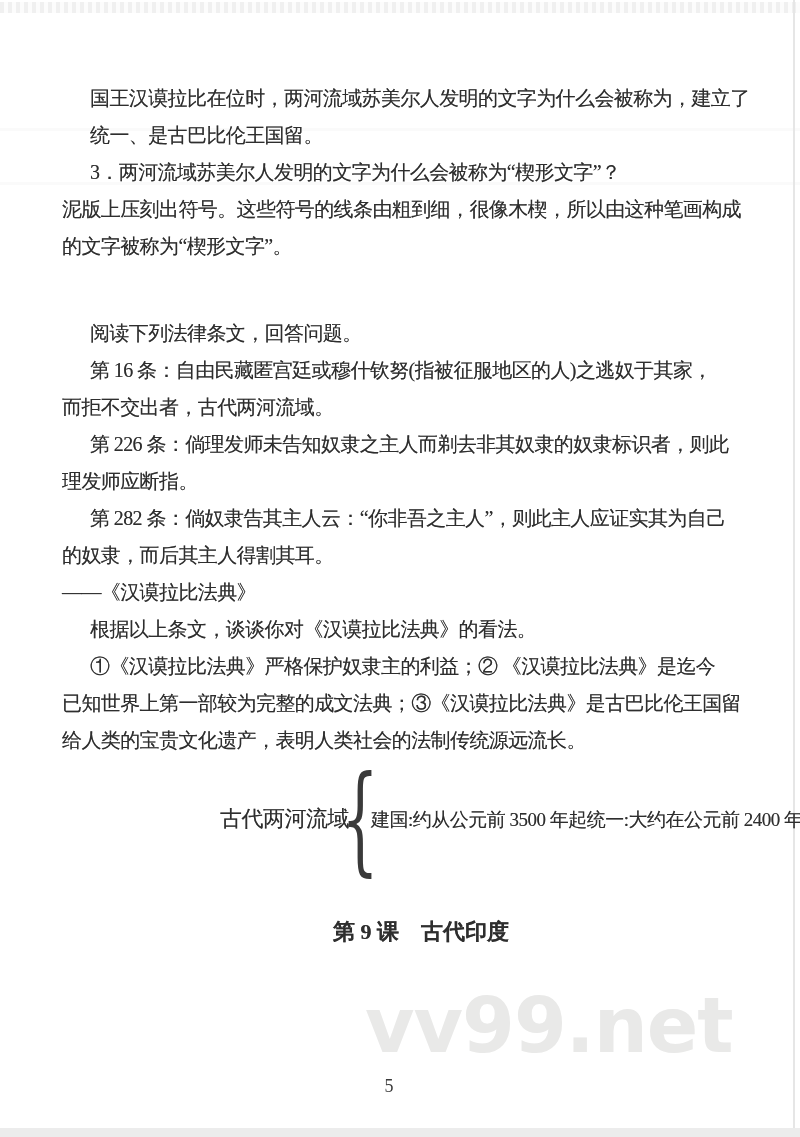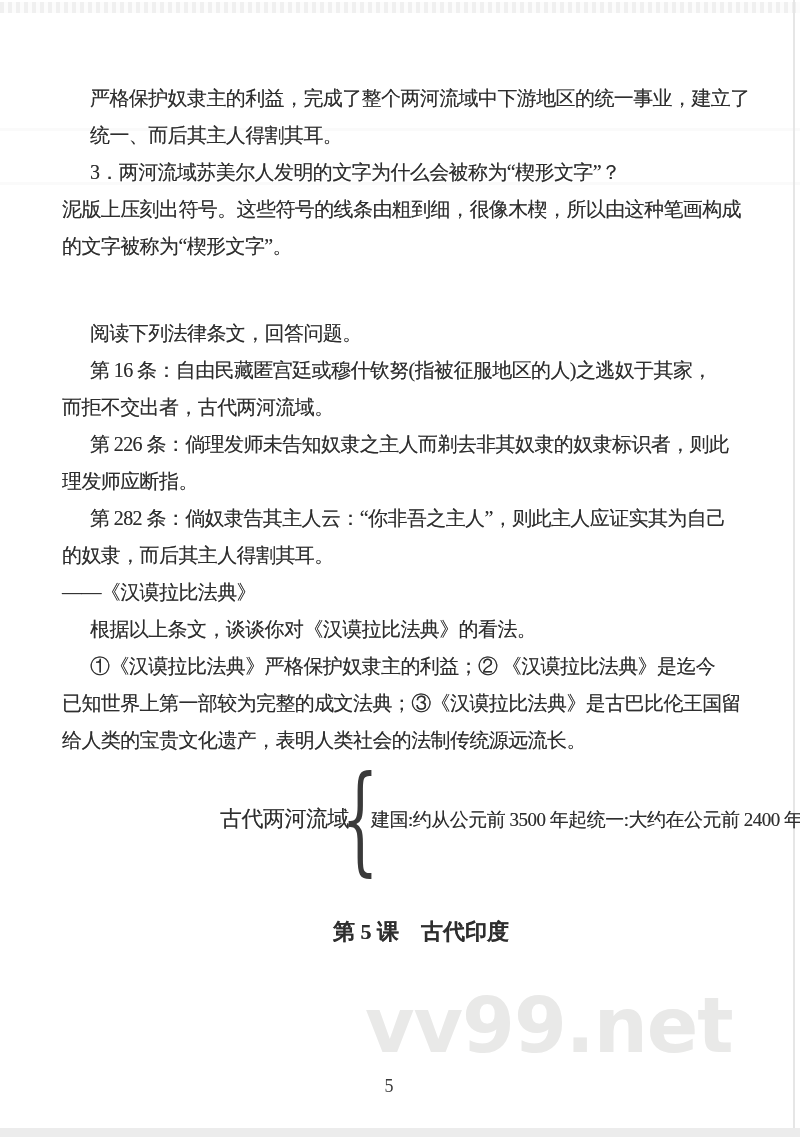--- a/index.html
+++ b/index.html
@@ -86,22 +86,22 @@
 
   <div class="top-edge"></div>
   <div class="scan-band" style="top:128px"></div>
   <div class="scan-band" style="top:182px"></div>
   <div class="right-edge"></div>
 
   <div class="watermark">vv99.net</div>
 
   <div class="content">
 
-    <div class="line indent">严格保护奴隶主的利益，完成了整个两河流域中下游地区的统一事业，建立了</div>
-    <div class="line indent">统一、而后其主人得割其耳。</div>
+    <div class="line indent">国王汉谟拉比在位时，两河流域苏美尔人发明的文字为什么会被称为，建立了</div>
+    <div class="line indent">统一、是古巴比伦王国留。</div>
 
     <div class="line indent">3．两河流域苏美尔人发明的文字为什么会被称为“楔形文字”？</div>
 
     <div class="line">泥版上压刻出符号。这些符号的线条由粗到细，很像木楔，所以由这种笔画构成</div>
     <div class="line">的文字被称为“楔形文字”。</div>
 
     <div class="line indent gap-before">阅读下列法律条文，回答问题。</div>
 
     <div class="line indent">第 16 条：自由民藏匿宫廷或穆什钦努(指被征服地区的人)之逃奴于其家，</div>
     <div class="line">而拒不交出者，古代两河流域。</div>
@@ -124,21 +124,21 @@
       <div class="diagram-label">古代两河流域</div>
       <div class="brace">{</div>
       <div class="diagram-items">
         <div class="diagram-item">建国:约从公元前 3500 年起</div>
         <div class="diagram-item">统一:大约在公元前 2400 年</div>
         <div class="diagram-item">强盛:汉谟拉比时期</div>
         <div class="diagram-item">成就:楔形文字、《汉谟拉比法典》</div>
       </div>
     </div>
 
-    <h2 class="lesson-title">第 5 课　古代印度</h2>
+    <h2 class="lesson-title">第 9 课　古代印度</h2>
 
   </div>
 
   <div class="page-number">5</div>
 
   <div class="bottom-edge"></div>
 
 </div>
 
 </body></html>

